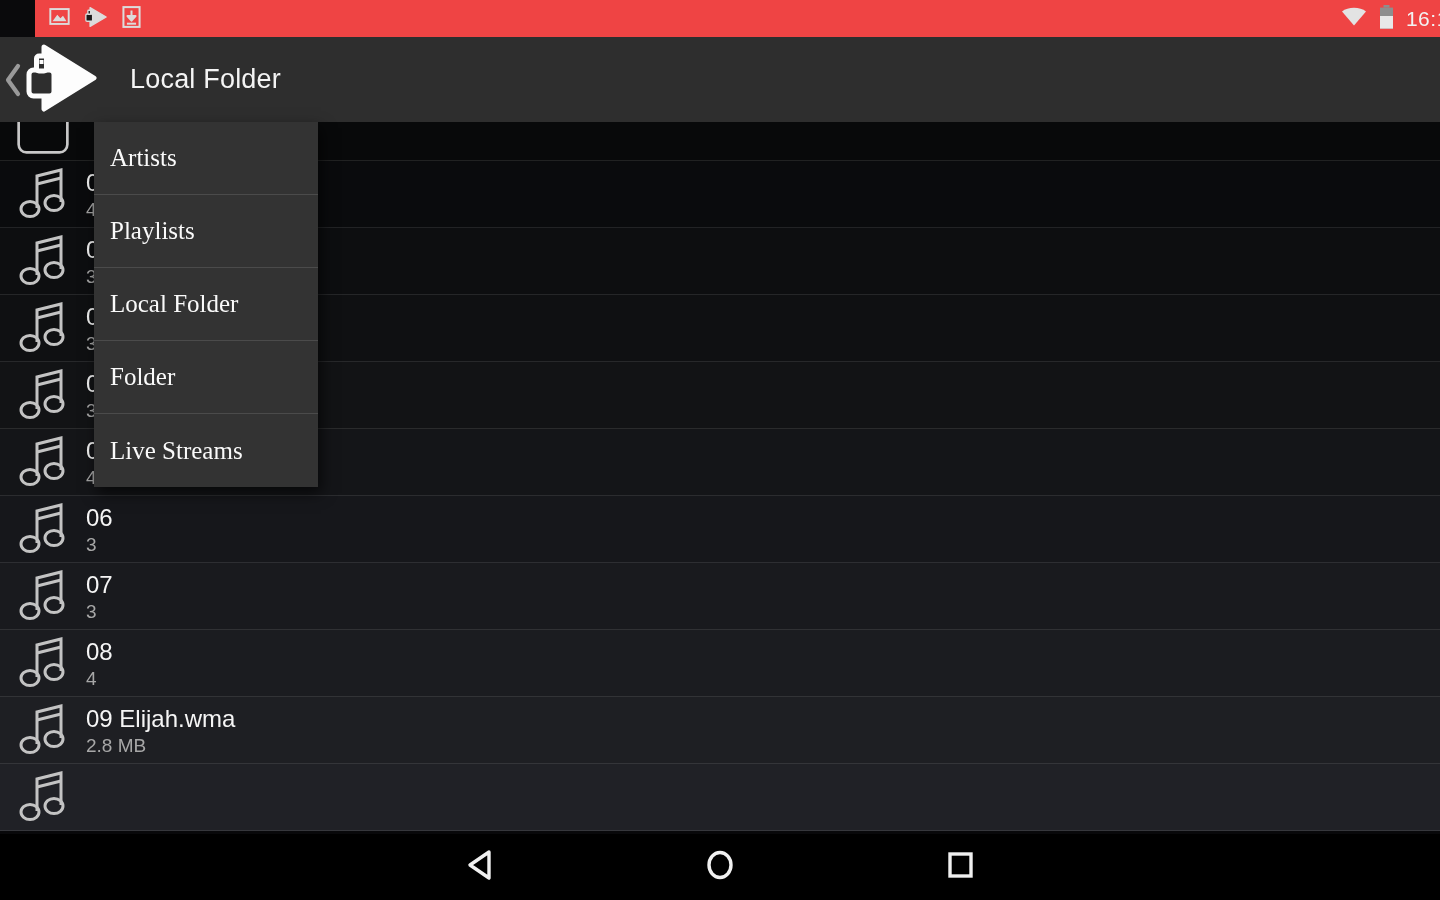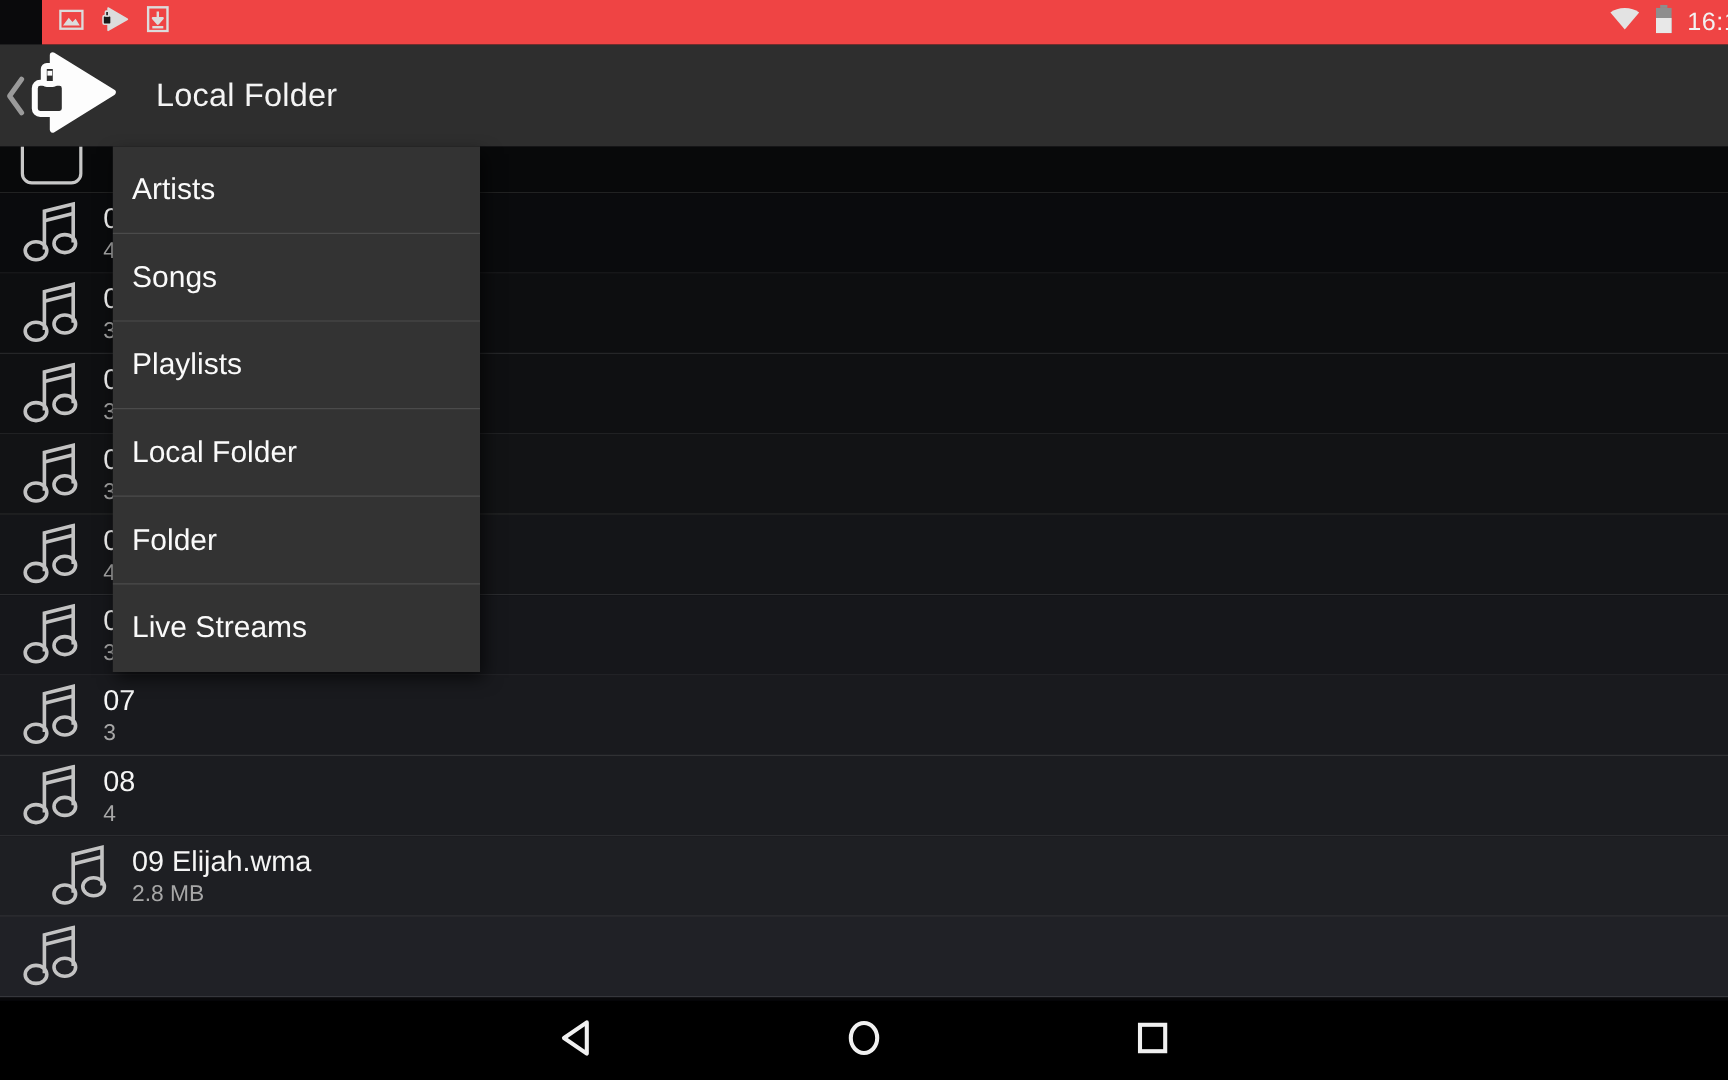--- a/index.html
+++ b/index.html
@@ -49,23 +49,24 @@
   }
   .row-icon{ width:86px; display:flex; align-items:center; justify-content:center; flex:0 0 86px; }
   .row-text{ display:flex; flex-direction:column; justify-content:center; gap:3px; }
   .row-title{ color:#f5f5f5; font-size:24px; line-height:27px; }
   .row-sub{ color:#a7a7a7; font-size:19px; line-height:21px; }
   .row.partial{ height:39px; border-bottom:1px solid rgba(255,255,255,0.10); align-items:flex-end; }
   .row.partial .row-icon{ align-items:flex-start; height:39px; padding-top:0; }
 
   
   .dropdown{
-    position:absolute; left:94px; top:122px; width:306px;
+    position:absolute; left:94px; top:122px; width:224px;
     background:#333333; z-index:55;
     box-shadow:3px 6px 14px rgba(0,0,0,0.65);
+    font-family:Liberation Serif, serif;
   }
   .menu-item{
     height:73px; display:flex; align-items:center;
     padding-left:16px;
     border-bottom:1px solid rgba(255,255,255,0.12);
     color:#fafafa; font-size:25px; white-space:nowrap;
   }
   .menu-item:last-child{ border-bottom:none; }
 
   
@@ -271,21 +272,21 @@
             <ellipse cx="11" cy="41" rx="9" ry="7.5" fill="none" stroke="#c3c3c3" stroke-width="3"></ellipse>
             <ellipse cx="35" cy="35" rx="9" ry="7.5" fill="none" stroke="#c3c3c3" stroke-width="3"></ellipse>
           </svg>
       </div>
       <div class="row-text">
         <span class="row-title">08</span>
         <span class="row-sub">4</span>
       </div>
     </div>
 
-    <div class="row" style="background: rgb(30, 31, 35); padding-left: 24px;">
+    <div class="row" style="background: rgb(30, 31, 35);">
       <div class="row-icon">
         <svg width="48" height="52" viewBox="0 0 48 52">
             <path d="M18 40 V8 L42 2 V34" fill="none" stroke="#c3c3c3" stroke-width="3"></path>
             <path d="M18 16 L42 10" fill="none" stroke="#c3c3c3" stroke-width="3"></path>
             <ellipse cx="11" cy="41" rx="9" ry="7.5" fill="none" stroke="#c3c3c3" stroke-width="3"></ellipse>
             <ellipse cx="35" cy="35" rx="9" ry="7.5" fill="none" stroke="#c3c3c3" stroke-width="3"></ellipse>
           </svg>
       </div>
       <div class="row-text">
         <span class="row-title">09 Elijah.wma</span>
@@ -304,23 +305,20 @@
       </div>
     </div>
 
   </div>
 
   <div class="dropdown">
     <div class="menu-item">
       <span>Artists</span>
     </div>
     <div class="menu-item">
-      <span>Songs</span>
-    </div>
-    <div class="menu-item">
       <span>Playlists</span>
     </div>
     <div class="menu-item">
       <span>Local Folder</span>
     </div>
     <div class="menu-item">
       <span>Folder</span>
     </div>
     <div class="menu-item">
       <span>Live Streams</span>

